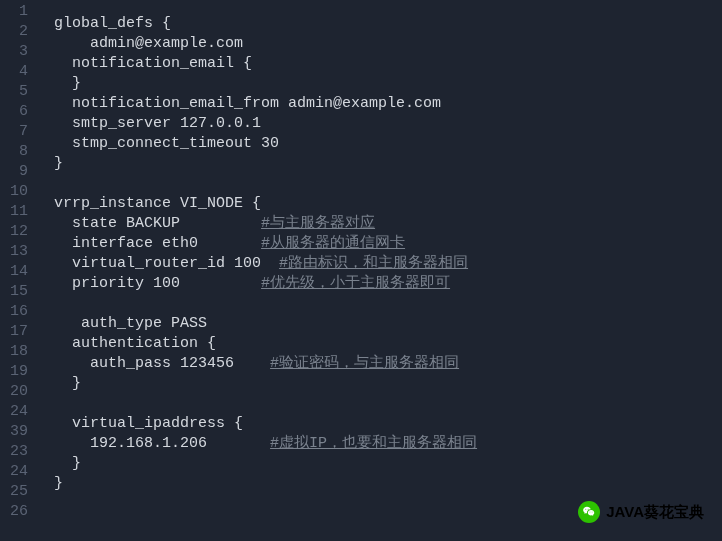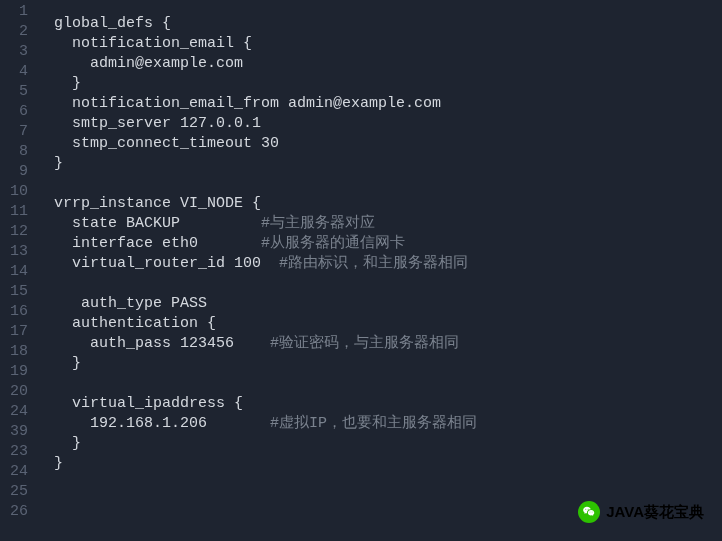--- a/index.html
+++ b/index.html
@@ -30,21 +30,21 @@
     }
     .code {
       padding: 14px 0 2px 18px;
       color: #d4d8de;
       flex: 1;
     }
     .code .line {
       height: 20px;
       white-space: pre;
     }
-    .comment { color: #7a828e; }
+    .comment { color: #7a828e; text-decoration: underline; }
     .watermark {
       position: absolute;
       bottom: 18px;
       right: 18px;
       display: flex;
       align-items: center;
       gap: 6px;
       color: #000;
       font-family: sans-serif;
       font-size: 15px;
@@ -88,32 +88,33 @@
       <div>20</div>
       <div>24</div>
       <div>39</div>
       <div>23</div>
       <div>24</div>
       <div>25</div>
       <div>26</div>
     </div>
   <div class="code">
       <div class="line"><span>global_defs {</span></div>
+      <div class="line"><span>    admin@example.com</span></div>
       <div class="line"><span>  notification_email {</span></div>
-      <div class="line"><span>    admin@example.com</span></div>
       <div class="line"><span>  }</span></div>
       <div class="line"><span>  notification_email_from admin@example.com</span></div>
       <div class="line"><span>  smtp_server 127.0.0.1</span></div>
       <div class="line"><span>  stmp_connect_timeout 30</span></div>
       <div class="line"><span>}</span></div>
       <div class="line"><span></span></div>
       <div class="line"><span>vrrp_instance VI_NODE {</span></div>
       <div class="line"><span>  state BACKUP         </span><span class="comment">#与主服务器对应</span></div>
       <div class="line"><span>  interface eth0       </span><span class="comment">#从服务器的通信网卡</span></div>
       <div class="line"><span>  virtual_router_id 100  </span><span class="comment">#路由标识，和主服务器相同</span></div>
+      <div class="line"><span>  priority 100         </span><span class="comment">#优先级，小于主服务器即可</span></div>
       <div class="line"><span></span></div>
       <div class="line"><span>   auth_type PASS</span></div>
       <div class="line"><span>  authentication {</span></div>
       <div class="line"><span>    auth_pass 123456    </span><span class="comment">#验证密码，与主服务器相同</span></div>
       <div class="line"><span>  }</span></div>
       <div class="line"><span></span></div>
       <div class="line"><span>  virtual_ipaddress {</span></div>
       <div class="line"><span>    192.168.1.206       </span><span class="comment">#虚拟IP，也要和主服务器相同</span></div>
       <div class="line"><span>  }</span></div>
       <div class="line"><span>}</span></div>

